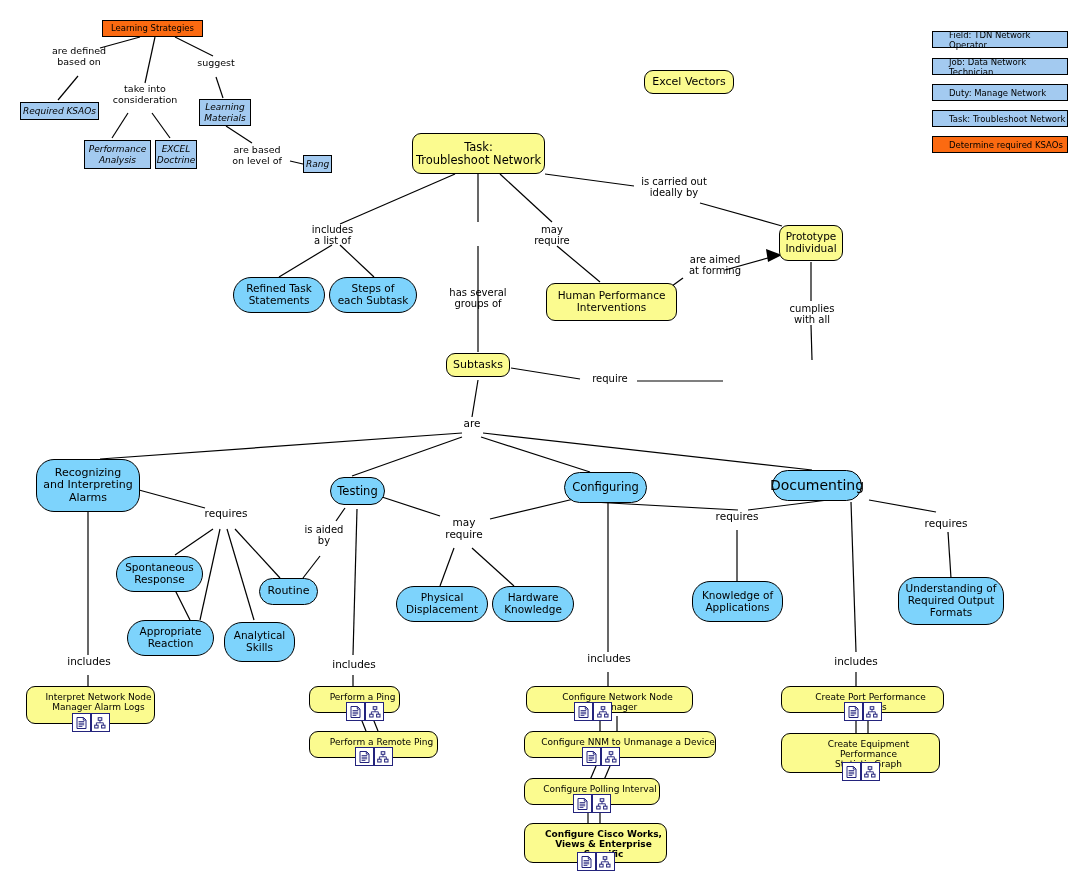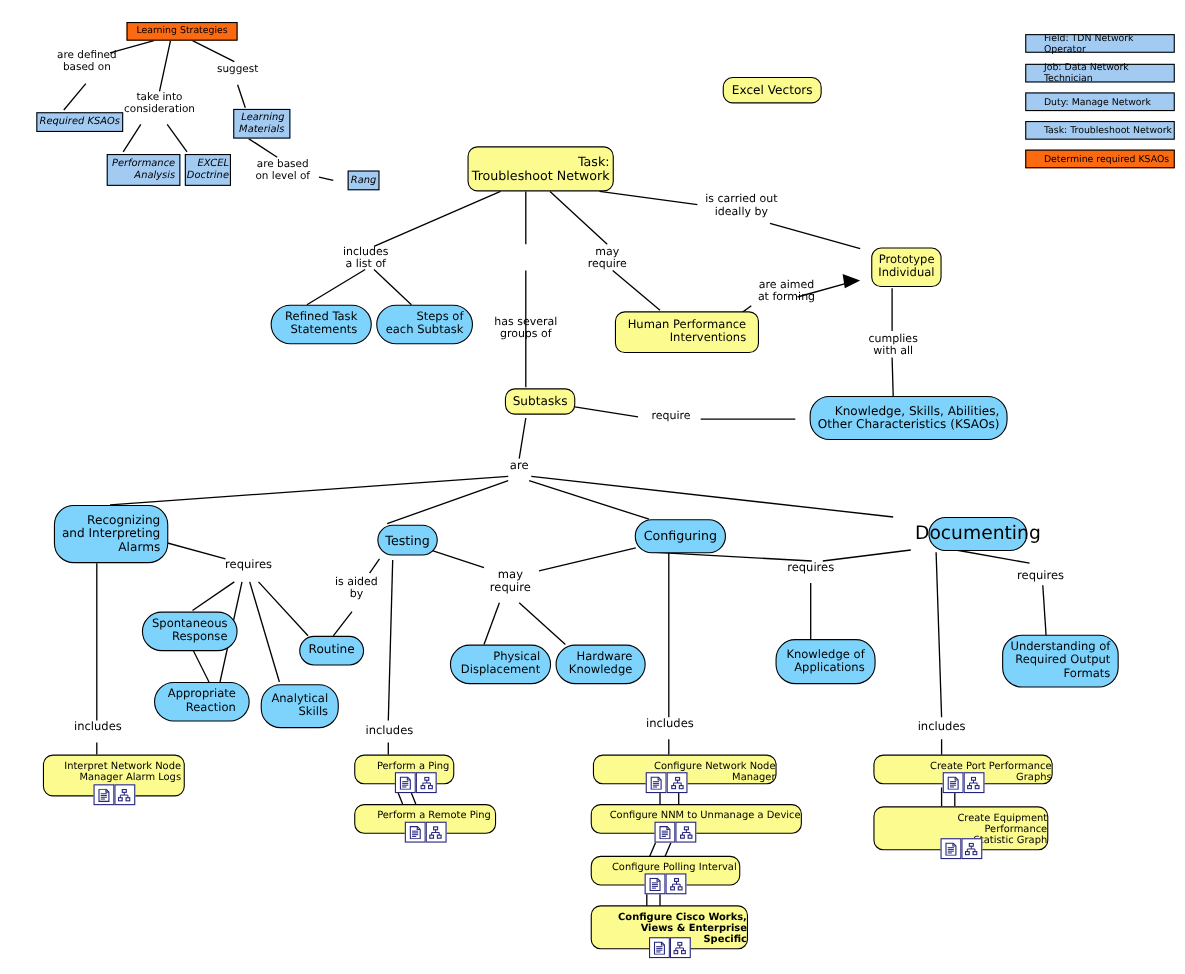--- a/index.html
+++ b/index.html
@@ -24,27 +24,26 @@
     width: 1077px;
     height: 885px;
     pointer-events: none;
   }
   .node {
     position: absolute;
     box-sizing: border-box;
     display: flex;
     align-items: center;
     justify-content: center;
-    text-align: right;
+    text-align: center;
     color: #000000;
     border: 1px solid #000000;
     line-height: 1.12;
     white-space: pre-line;
     z-index: 5;
-    margin-left: 13px;
   }
   
   .node.round {
     border-radius: 9px;
   }
   .node.orange  { background: #7dd3fc; border-radius: 18px; }
   .node.yellow  { background: #fbfb8f; }
   .node.blue    { background: #a3caf0; border: 1px solid #000000; border-radius: 0; font-style: italic; }
   .node.orange-sq { background: #fb6a11; border: 1px solid #000000; border-radius: 0; }
 
@@ -264,36 +263,34 @@
 at forming</div>
 
   <div class="link-label" style="left:436px; top:287px; width:84px; font-size:10px;">has several
 groups of</div>
 
   <div class="node round yellow" style="left:446px; top:353px; width:64px; height:24px; font-size:11px;">Subtasks</div>
 
   <div class="link-label" style="left:777px; top:303px; width:70px; font-size:10px;">cumplies
 with all</div>
 
-  <div class="node round orange" style="left:723px; top:360px; width:180px; height:40px; font-size:11px;">Knowledge, Skills, Abilities,
-Other Characteristics (KSAOs)</div>
 
   <div class="link-label" style="left:583px; top:373px; width:54px; font-size:10px;">require</div>
 
   <div class="link-label" style="left:455px; top:418px; width:34px; font-size:10.5px;">are</div>
 
   <div class="node round orange" style="left:36px; top:459px; width:104px; height:53px; font-size:11px;">Recognizing
 and Interpreting
 Alarms</div>
 
   <div class="node round orange" style="left:330px; top:477px; width:55px; height:28px; font-size:11.5px;">Testing</div>
 
   <div class="node round orange" style="left:564px; top:472px; width:83px; height:31px; font-size:11.5px;">Configuring</div>
 
-  <div class="node round orange" style="left:831px; top:470px; width:90px; height:31px; font-size:17px;">Documenting</div>
+  <div class="node round orange" style="left:772px; top:470px; width:90px; height:31px; font-size:14px;">Documenting</div>
 
   <div class="link-label" style="left:196px; top:508px; width:60px; font-size:10.5px;">requires</div>
 
   <div class="node round orange" style="left:116px; top:556px; width:87px; height:36px; font-size:10.5px;">Spontaneous
 Response</div>
 
   <div class="node round orange" style="left:127px; top:620px; width:87px; height:36px; font-size:10.5px;">Appropriate
 Reaction</div>
 
   <div class="node round orange" style="left:224px; top:622px; width:71px; height:40px; font-size:10.5px;">Analytical

